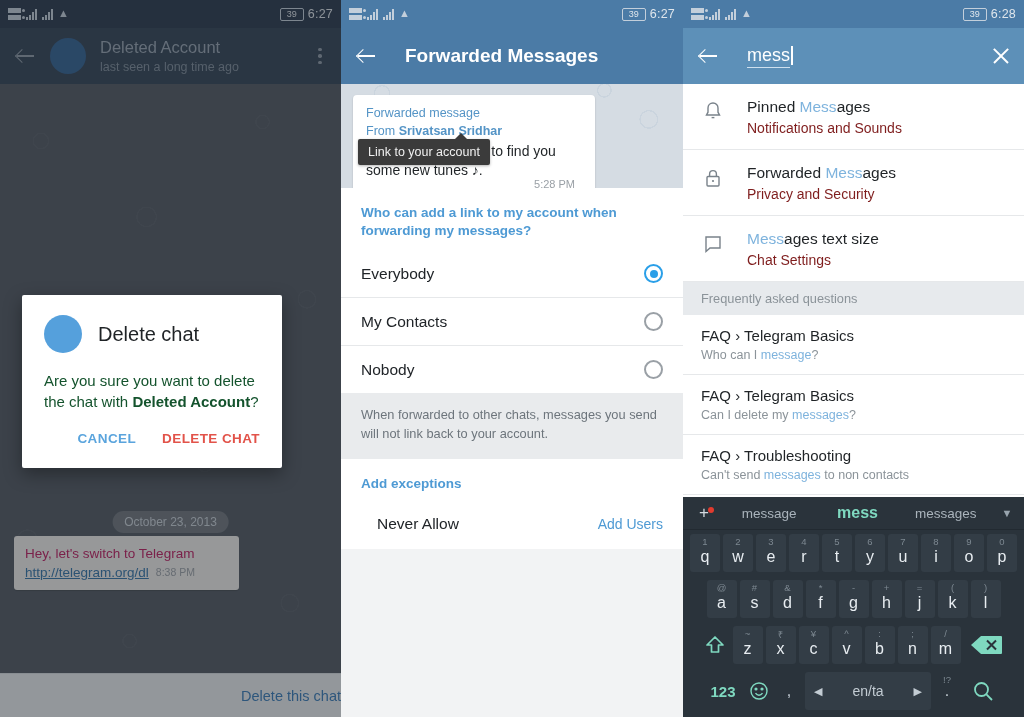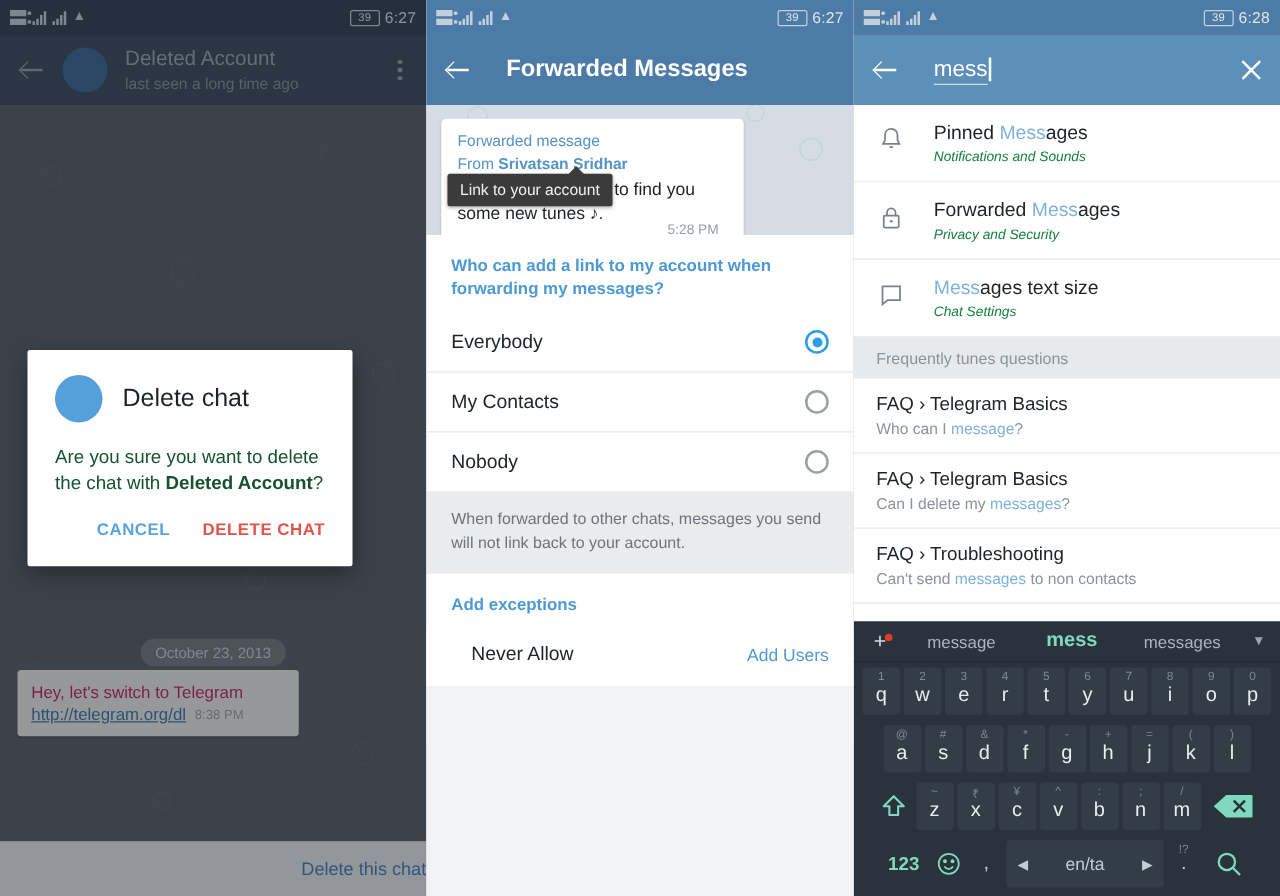--- a/index.html
+++ b/index.html
@@ -84,21 +84,21 @@
   
   .datechip { position:absolute; left:50%; transform:translateX(-50%); top:511px; background:rgba(255,255,255,.18); color:#c9d1d8; font-size:12px; padding:4px 12px; border-radius:11px; }
   .bubble { position:absolute; left:14px; top:536px; width:225px; background:#f2f0ed; border-radius:3px; padding:9px 11px 8px 11px; box-shadow:0 1px 1px rgba(0,0,0,.18); }
   .bubble .l1 { font-size:13.5px; color:#be185d; line-height:1.35; }
   .bubble .l2 { font-size:13.5px; color:#2f72a8; text-decoration:underline; line-height:1.35; display:inline-block; }
   .bubble .time { font-size:10.5px; color:#9aa0a6; display:inline-block; margin-left:7px; vertical-align:1px; }
   .deletebar { position:absolute; left:0; right:0; bottom:0; height:44px; background:#eceff1; display:flex; align-items:center; justify-content:flex-end; border-top:1px solid #d8dde0; cursor:pointer; }
   .deletebar span { color:#3379b8; font-size:14.5px; }
 
   .scrim { position:absolute; inset:0; background:rgba(40,44,50,.45); z-index:8; }
-  .dialog { position:absolute; left:22px; top:280px; width:260px; background:#fff; border-radius:2px; box-shadow:0 6px 18px rgba(0,0,0,.35); z-index:9; padding:20px 22px 8px 22px; }
+  .dialog { position:absolute; left:22px; top:295px; width:260px; background:#fff; border-radius:2px; box-shadow:0 6px 18px rgba(0,0,0,.35); z-index:9; padding:20px 22px 8px 22px; }
   .dlg-head { display:flex; align-items:center; gap:16px; margin-bottom:17px; }
   .dlg-avatar { width:38px; height:38px; border-radius:50%; background:#55a0dc; flex:none; }
   .dlg-title { font-size:20px; color:#1f2326; font-weight:400; }
   .dlg-body { font-size:15px; color:#14532d; line-height:1.42; }
   .dlg-body b { font-weight:bold; }
   .dlg-actions { display:flex; justify-content:flex-end; gap:26px; padding:18px 0 14px 0; }
   .dlg-actions button { background:none; border:none; font-family:inherit; font-size:13.5px; font-weight:bold; letter-spacing:.4px; cursor:pointer; }
   .btn-cancel { color:#5aa4dd; }
   .btn-delete { color:#e2534a; }
 
@@ -125,21 +125,21 @@
   .row-link .lbl { font-size:15.5px; color:#212529; }
   .row-link .act { font-size:14px; color:#4e9ad4; }
   .p2-rest { position:absolute; left:0; right:0; bottom:0; top:549px; background:#f2f3f4; }
 
   
   .res-row { display:flex; align-items:flex-start; padding:13px 0 13px 18px; border-bottom:1px solid #e6e8ea; background:#fff; cursor:pointer; }
   .res-icon { width:46px; flex:none; padding-top:3px; color:#6d757c; }
   .res-txt { display:flex; flex-direction:column; }
   .res-t { font-size:15.5px; color:#1f2326; line-height:1.3; }
   .res-t em { font-style:normal; color:#7eb3dd; }
-  .res-s { font-size:11px; color:#15803d; margin-top:3px;font-style:italic; }
+  .res-s { font-size:14px; color:#7f1d1d; margin-top:3px; }
   .faq-head { background:#e7eaed; color:#8b9399; font-size:12.8px; padding:9px 18px; }
   .faq-row { padding:12px 18px 12px 18px; border-bottom:1px solid #e6e8ea; background:#fff; cursor:pointer; }
   .faq-t { font-size:15px; color:#1f2326; }
   .faq-s { font-size:12.5px; color:#8b9399; margin-top:4px; }
   .faq-s em { font-style:normal; color:#7eb3dd; }
 
   .kbd { position:absolute; left:0; right:0; bottom:0; height:220px; background:#2a333b; }
   .sugg { height:33px; display:flex; align-items:center; color:#aab4bc; font-size:13.5px; border-bottom:1px solid #222a31; }
   .sugg .plus { width:42px; text-align:center; position:relative; color:#d4dbe0; font-size:17px; cursor:pointer; }
   .sugg .plus b { position:absolute; top:4px; right:11px; width:6px; height:6px; border-radius:50%; background:#e23b2e; }
@@ -384,21 +384,21 @@
         <svg width="24" height="24" viewBox="0 0 24 24" fill="none" stroke="#79828a" stroke-width="1.4">
           <path d="M5 5h14v11H9l-4 3.5V5z"></path>
         </svg>
       </div>
       <div class="res-txt">
         <span class="res-t"><span></span><em>Mess</em><span>ages text size</span></span>
         <span class="res-s">Chat Settings</span>
       </div>
     </div>
 
-    <div class="faq-head">Frequently tunes questions</div>
+    <div class="faq-head">Frequently asked questions</div>
 
     <div class="faq-row">
       <div class="faq-t">FAQ › Telegram Basics</div>
       <div class="faq-s"><span>Who can I </span><em>message</em><span>?</span></div>
     </div>
     <div class="faq-row">
       <div class="faq-t">FAQ › Telegram Basics</div>
       <div class="faq-s"><span>Can I delete my </span><em>messages</em><span>?</span></div>
     </div>
     <div class="faq-row">

